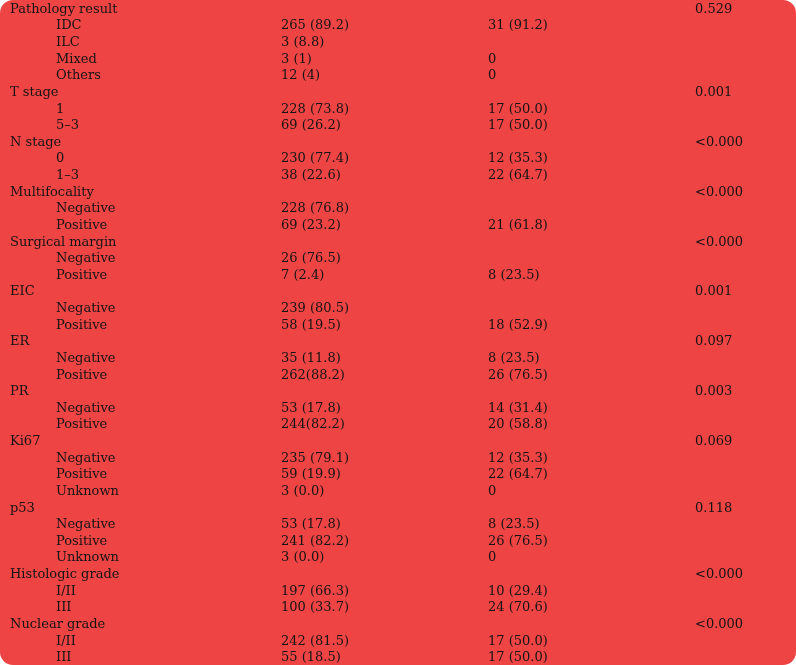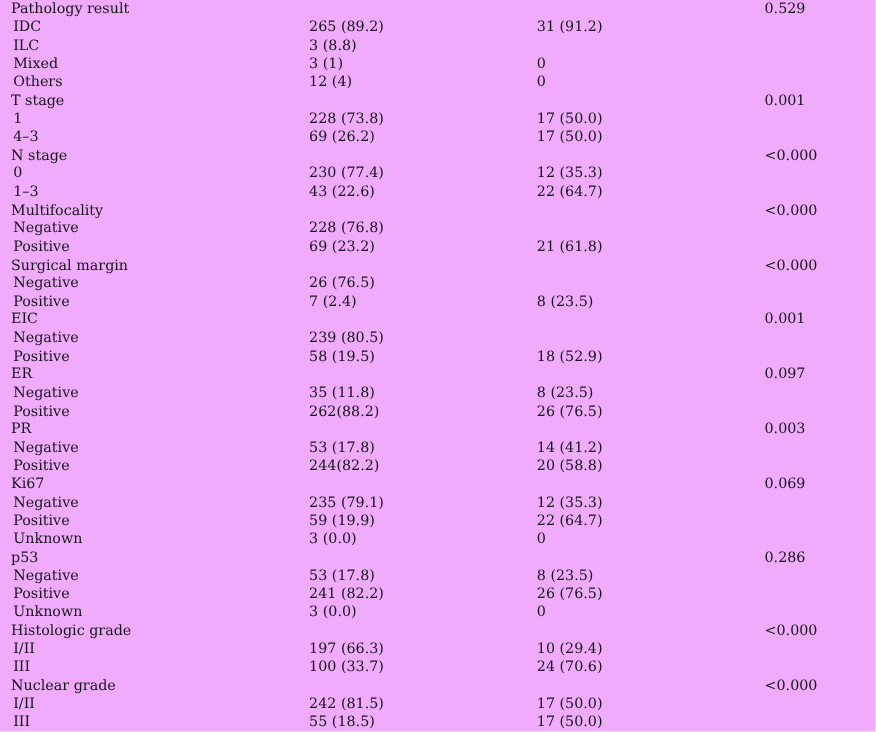--- a/index.html
+++ b/index.html
@@ -4,42 +4,43 @@
 <style>
   html, body {
     margin: 0;
     padding: 0;
     background: #ffffff;
   }
   #page {
     position: relative;
     width: 796px;
     height: 665px;
-    background: #f0abfc;
+    background: #ef4444;
     overflow: hidden;
     font-family: "DejaVu Serif", "Liberation Serif", serif;
     font-size: 13px;
     color: #141414;
+    border-radius: 13px;
   }
   .tbl {
     position: absolute;
     top: 0;
     left: 0;
     width: 796px;
   }
   .row {
     display: grid;
     grid-template-columns: 281px 207px 207px 1fr;
     height: 16.625px;
     align-items: center;
     white-space: nowrap;
   }
   .cell { overflow: hidden; }
   .c1.group { padding-left: 10px; }
-  .c1.sub   { padding-left: 12px; }
+  .c1.sub   { padding-left: 12px; margin-left: 44px; }
   .c4 { padding-right: 4px; }
 </style>
 </head>
 <body>
 
 <div id="page">
   <div class="tbl" id="tbl-body">
       <div class="row">
         <div class="cell c1 group">Pathology result</div>
         <div class="cell c2"></div>
@@ -75,40 +76,40 @@
         <div class="cell c3"></div>
         <div class="cell c4">0.001</div>
       </div>
       <div class="row">
         <div class="cell c1 sub">1</div>
         <div class="cell c2">228 (73.8)</div>
         <div class="cell c3">17 (50.0)</div>
         <div class="cell c4"></div>
       </div>
       <div class="row">
-        <div class="cell c1 sub">4–3</div>
+        <div class="cell c1 sub">5–3</div>
         <div class="cell c2">69 (26.2)</div>
         <div class="cell c3">17 (50.0)</div>
         <div class="cell c4"></div>
       </div>
       <div class="row">
         <div class="cell c1 group">N stage</div>
         <div class="cell c2"></div>
         <div class="cell c3"></div>
         <div class="cell c4">&lt;0.000</div>
       </div>
       <div class="row">
         <div class="cell c1 sub">0</div>
         <div class="cell c2">230 (77.4)</div>
         <div class="cell c3">12 (35.3)</div>
         <div class="cell c4"></div>
       </div>
       <div class="row">
         <div class="cell c1 sub">1–3</div>
-        <div class="cell c2">43 (22.6)</div>
+        <div class="cell c2">38 (22.6)</div>
         <div class="cell c3">22 (64.7)</div>
         <div class="cell c4"></div>
       </div>
       <div class="row">
         <div class="cell c1 group">Multifocality</div>
         <div class="cell c2"></div>
         <div class="cell c3"></div>
         <div class="cell c4">&lt;0.000</div>
       </div>
       <div class="row">
@@ -176,21 +177,21 @@
       </div>
       <div class="row">
         <div class="cell c1 group">PR</div>
         <div class="cell c2"></div>
         <div class="cell c3"></div>
         <div class="cell c4">0.003</div>
       </div>
       <div class="row">
         <div class="cell c1 sub">Negative</div>
         <div class="cell c2">53 (17.8)</div>
-        <div class="cell c3">14 (41.2)</div>
+        <div class="cell c3">14 (31.4)</div>
         <div class="cell c4"></div>
       </div>
       <div class="row">
         <div class="cell c1 sub">Positive</div>
         <div class="cell c2">244(82.2)</div>
         <div class="cell c3">20 (58.8)</div>
         <div class="cell c4"></div>
       </div>
       <div class="row">
         <div class="cell c1 group">Ki67</div>
@@ -213,21 +214,21 @@
       <div class="row">
         <div class="cell c1 sub">Unknown</div>
         <div class="cell c2">3 (0.0)</div>
         <div class="cell c3">0</div>
         <div class="cell c4"></div>
       </div>
       <div class="row">
         <div class="cell c1 group">p53</div>
         <div class="cell c2"></div>
         <div class="cell c3"></div>
-        <div class="cell c4">0.286</div>
+        <div class="cell c4">0.118</div>
       </div>
       <div class="row">
         <div class="cell c1 sub">Negative</div>
         <div class="cell c2">53 (17.8)</div>
         <div class="cell c3">8 (23.5)</div>
         <div class="cell c4"></div>
       </div>
       <div class="row">
         <div class="cell c1 sub">Positive</div>
         <div class="cell c2">241 (82.2)</div>

